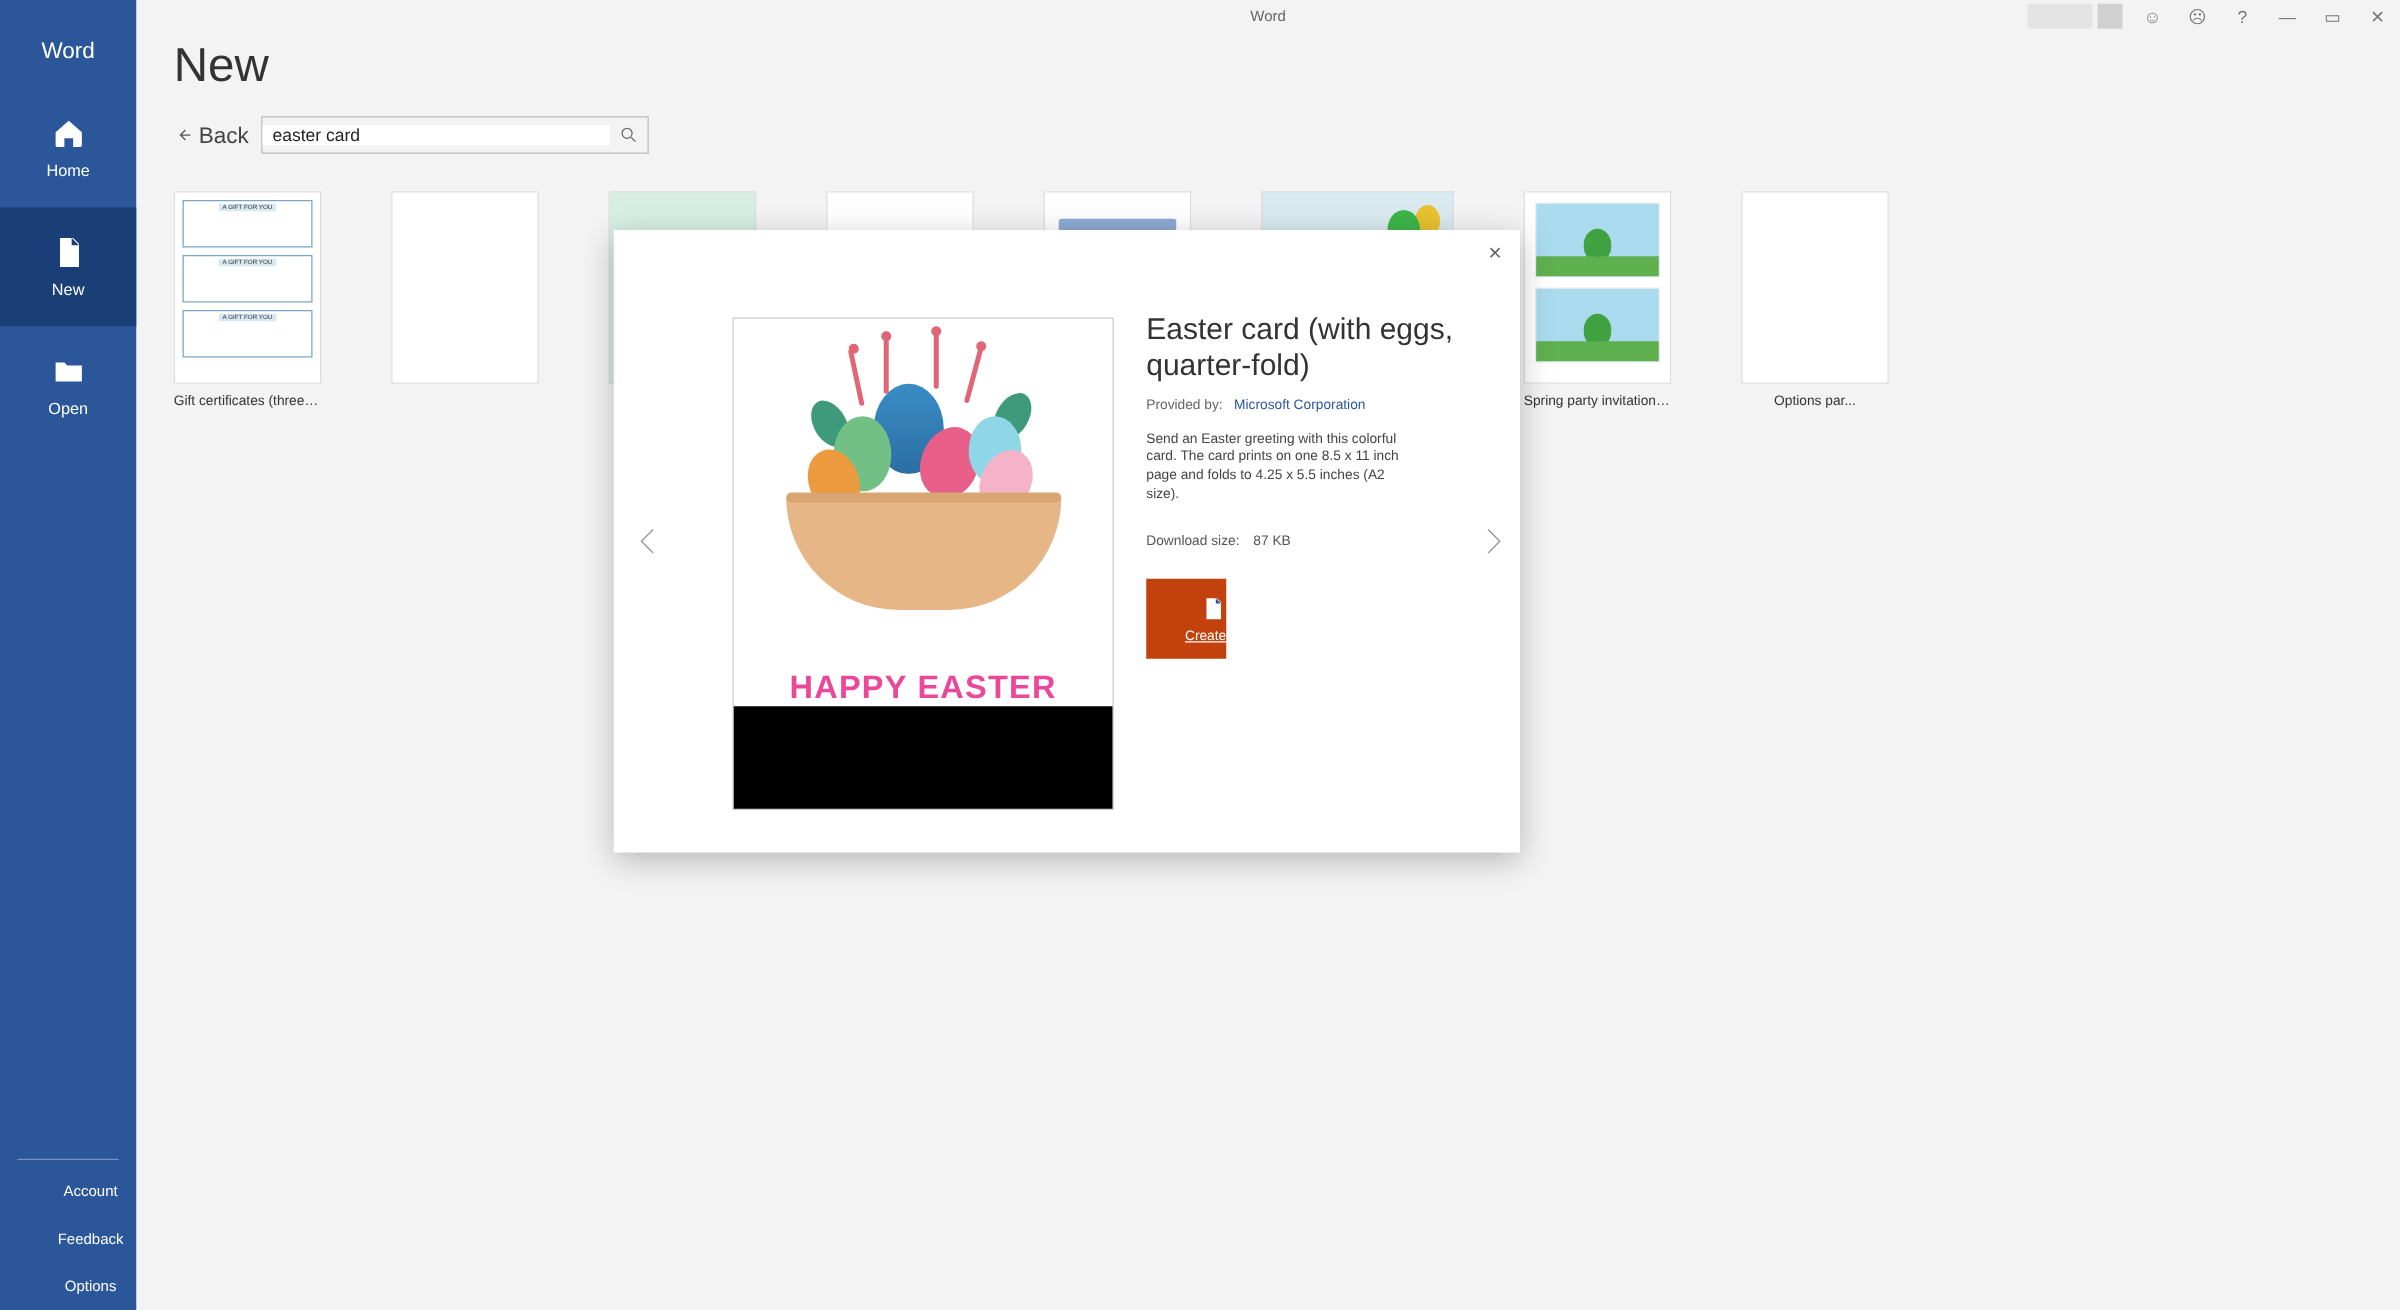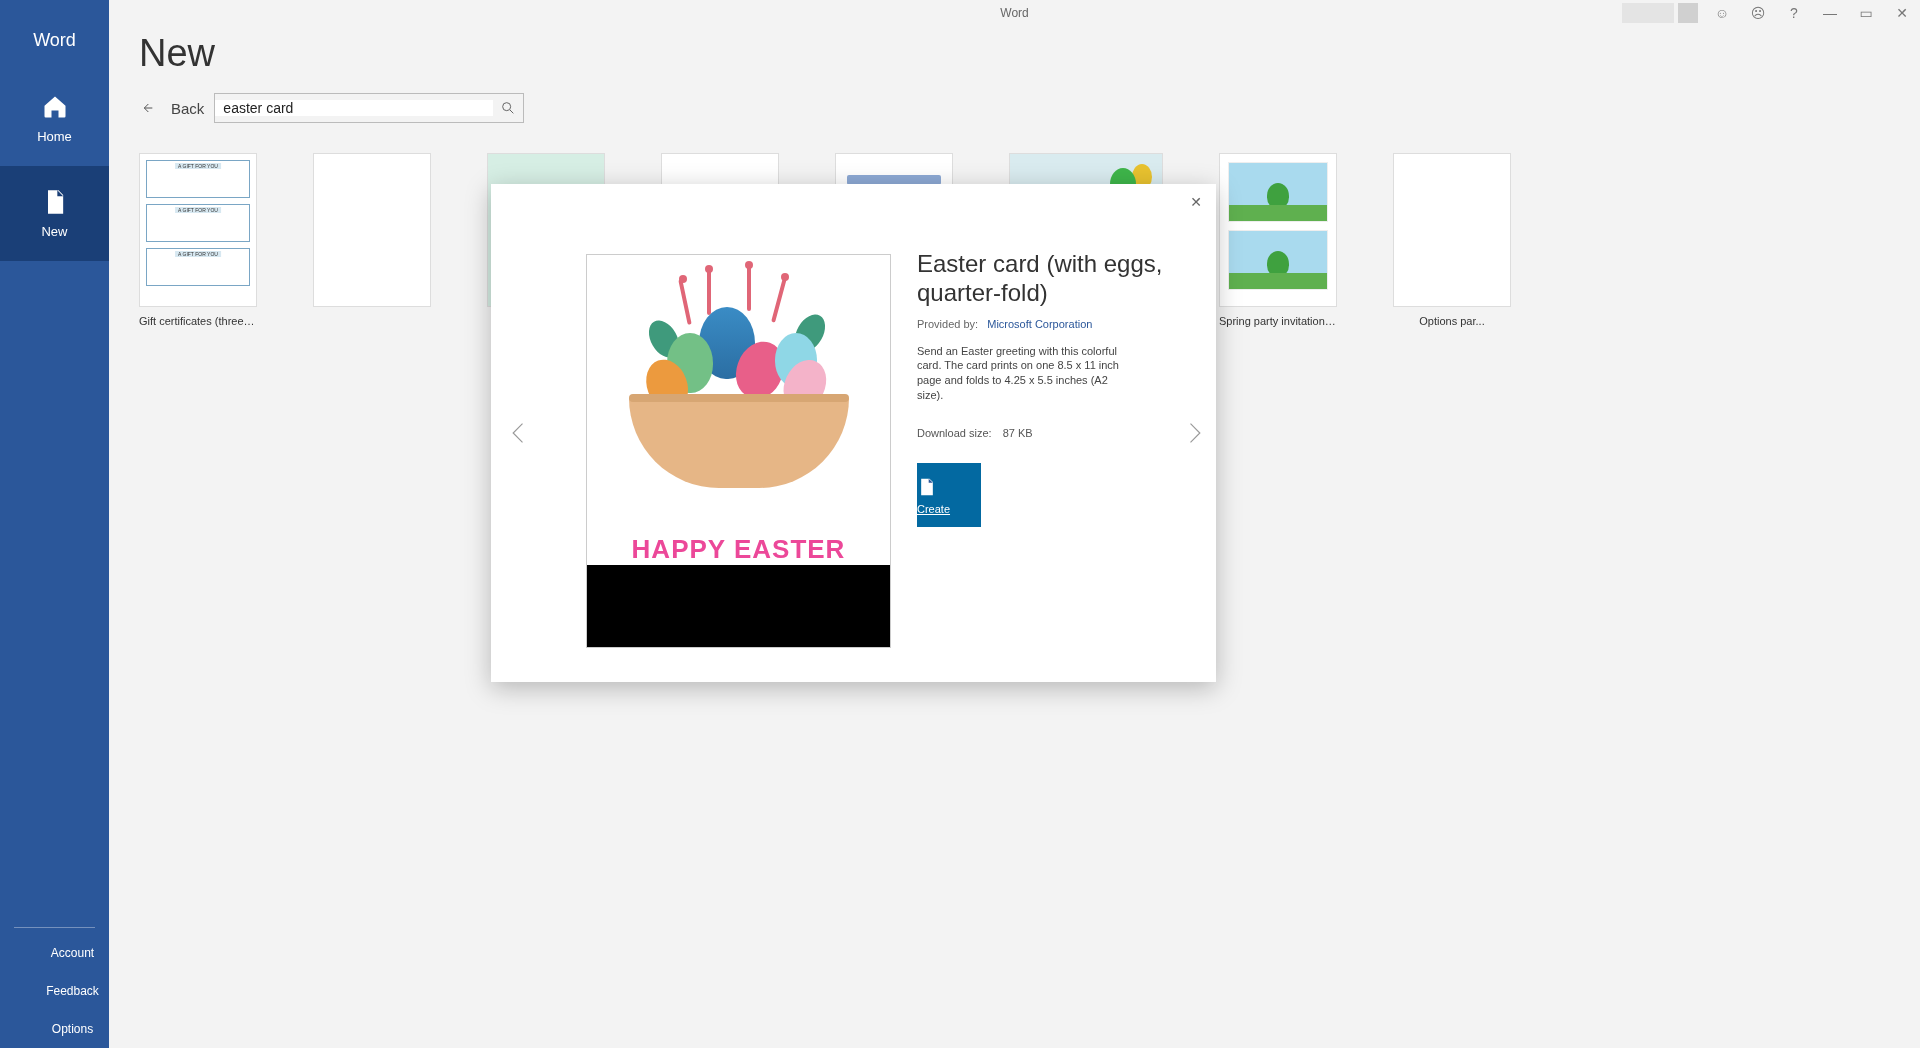--- a/index.html
+++ b/index.html
@@ -38,21 +38,21 @@
 }
 .titlebar .user-placeholder { width: 52px; height: 20px; background: #e4e4e4; margin-right: 4px; }
 .titlebar .user-square { width: 20px; height: 20px; background: #d0d0d0; margin-right: 6px; }
 
 
 .main {
   position: absolute; left: 109px; top: 26px; right: 0; bottom: 0; padding: 0 30px;
 }
 .page-title { font-size: 38px; font-weight: 300; color: #333; margin: 6px 0 18px; }
 .back-row { display: flex; align-items: center; gap: 10px; margin-bottom: 18px; }
-.back-link { display: flex; align-items: center; gap: 16px; font-size: 15px; color: #444; cursor: pointer; }
+.back-link { display: flex; align-items: center; gap: 4px; font-size: 18px; color: #444; cursor: pointer; }
 .back-link svg { width: 16px; height: 16px; stroke: #555; fill: none; }
 .search-box {
   position: relative; width: 310px; height: 30px; border: 1px solid #bbb;
   display: flex; align-items: center;
 }
 .search-box input {
   flex: 1; border: none; outline: none; padding: 0 8px; font-size: 14px; color: #222;
 }
 .search-box input::selection { background: #a8c7e8; }
 .search-box .search-icon {
@@ -149,42 +149,48 @@
 
 
 .details { position:absolute; left:426px; top:66px; right:24px; }
 .details h2 { font-size:24px; font-weight:400; color:#333; line-height:1.2; }
 .details .provided { font-size:11px; color:#666; margin-top:10px; }
 .details .provided a{ color:#2b579a; text-decoration:none; margin-left:6px;}
 .details .desc { font-size:11px; color:#444; margin-top:14px; line-height:1.35; max-width:210px;}
 .details .dl { font-size:11px; color:#555; margin-top:24px; }
 .details .dl .val{ margin-left:8px;}
 .create-btn {
-  margin-top:24px; width:64px; height:64px; background:#0369a1; color:#fff;
-  display:flex; flex-direction:column; align-items:flex-start; justify-content:center;
+  margin-top:24px; width:64px; height:64px; background:#c2410c; color:#fff;
+  display:flex; flex-direction:column; align-items:flex-end; justify-content:center;
   font-size:11px; cursor:pointer;text-decoration:underline;
 }
 .create-btn svg{ width:20px; height:24px; fill:#fff; margin-bottom:4px;}
 </style>
 </head>
 <body>
 
 <div class="sidebar">
   <div class="app-title">Word</div>
   <div class="nav-item">
     <svg viewBox="0 0 24 24">
         <path d="M3 11 12 3l9 8v9a1 1 0 0 1-1 1h-5v-6h-6v6H4a1 1 0 0 1-1-1z"></path>
       </svg>
     <span>Home</span>
   </div>
   <div class="nav-item active">
     <svg viewBox="0 0 24 24">
         <path d="M6 2h9l4 4v16H6zM14 2v5h5"></path>
       </svg>
     <span>New</span>
+  </div>
+  <div class="nav-item">
+    <svg viewBox="0 0 24 24">
+        <path d="M3 6h6l2 2h10v11H3z"></path>
+      </svg>
+    <span>Open</span>
   </div>
   <div class="spacer"></div>
   <div class="footer-sep"></div>
   <div class="footer-link">Account</div>
   <div class="footer-link">Feedback</div>
   <div class="footer-link">Options</div>
 </div>
 
 <div class="titlebar">
   <div class="title">Word</div>

